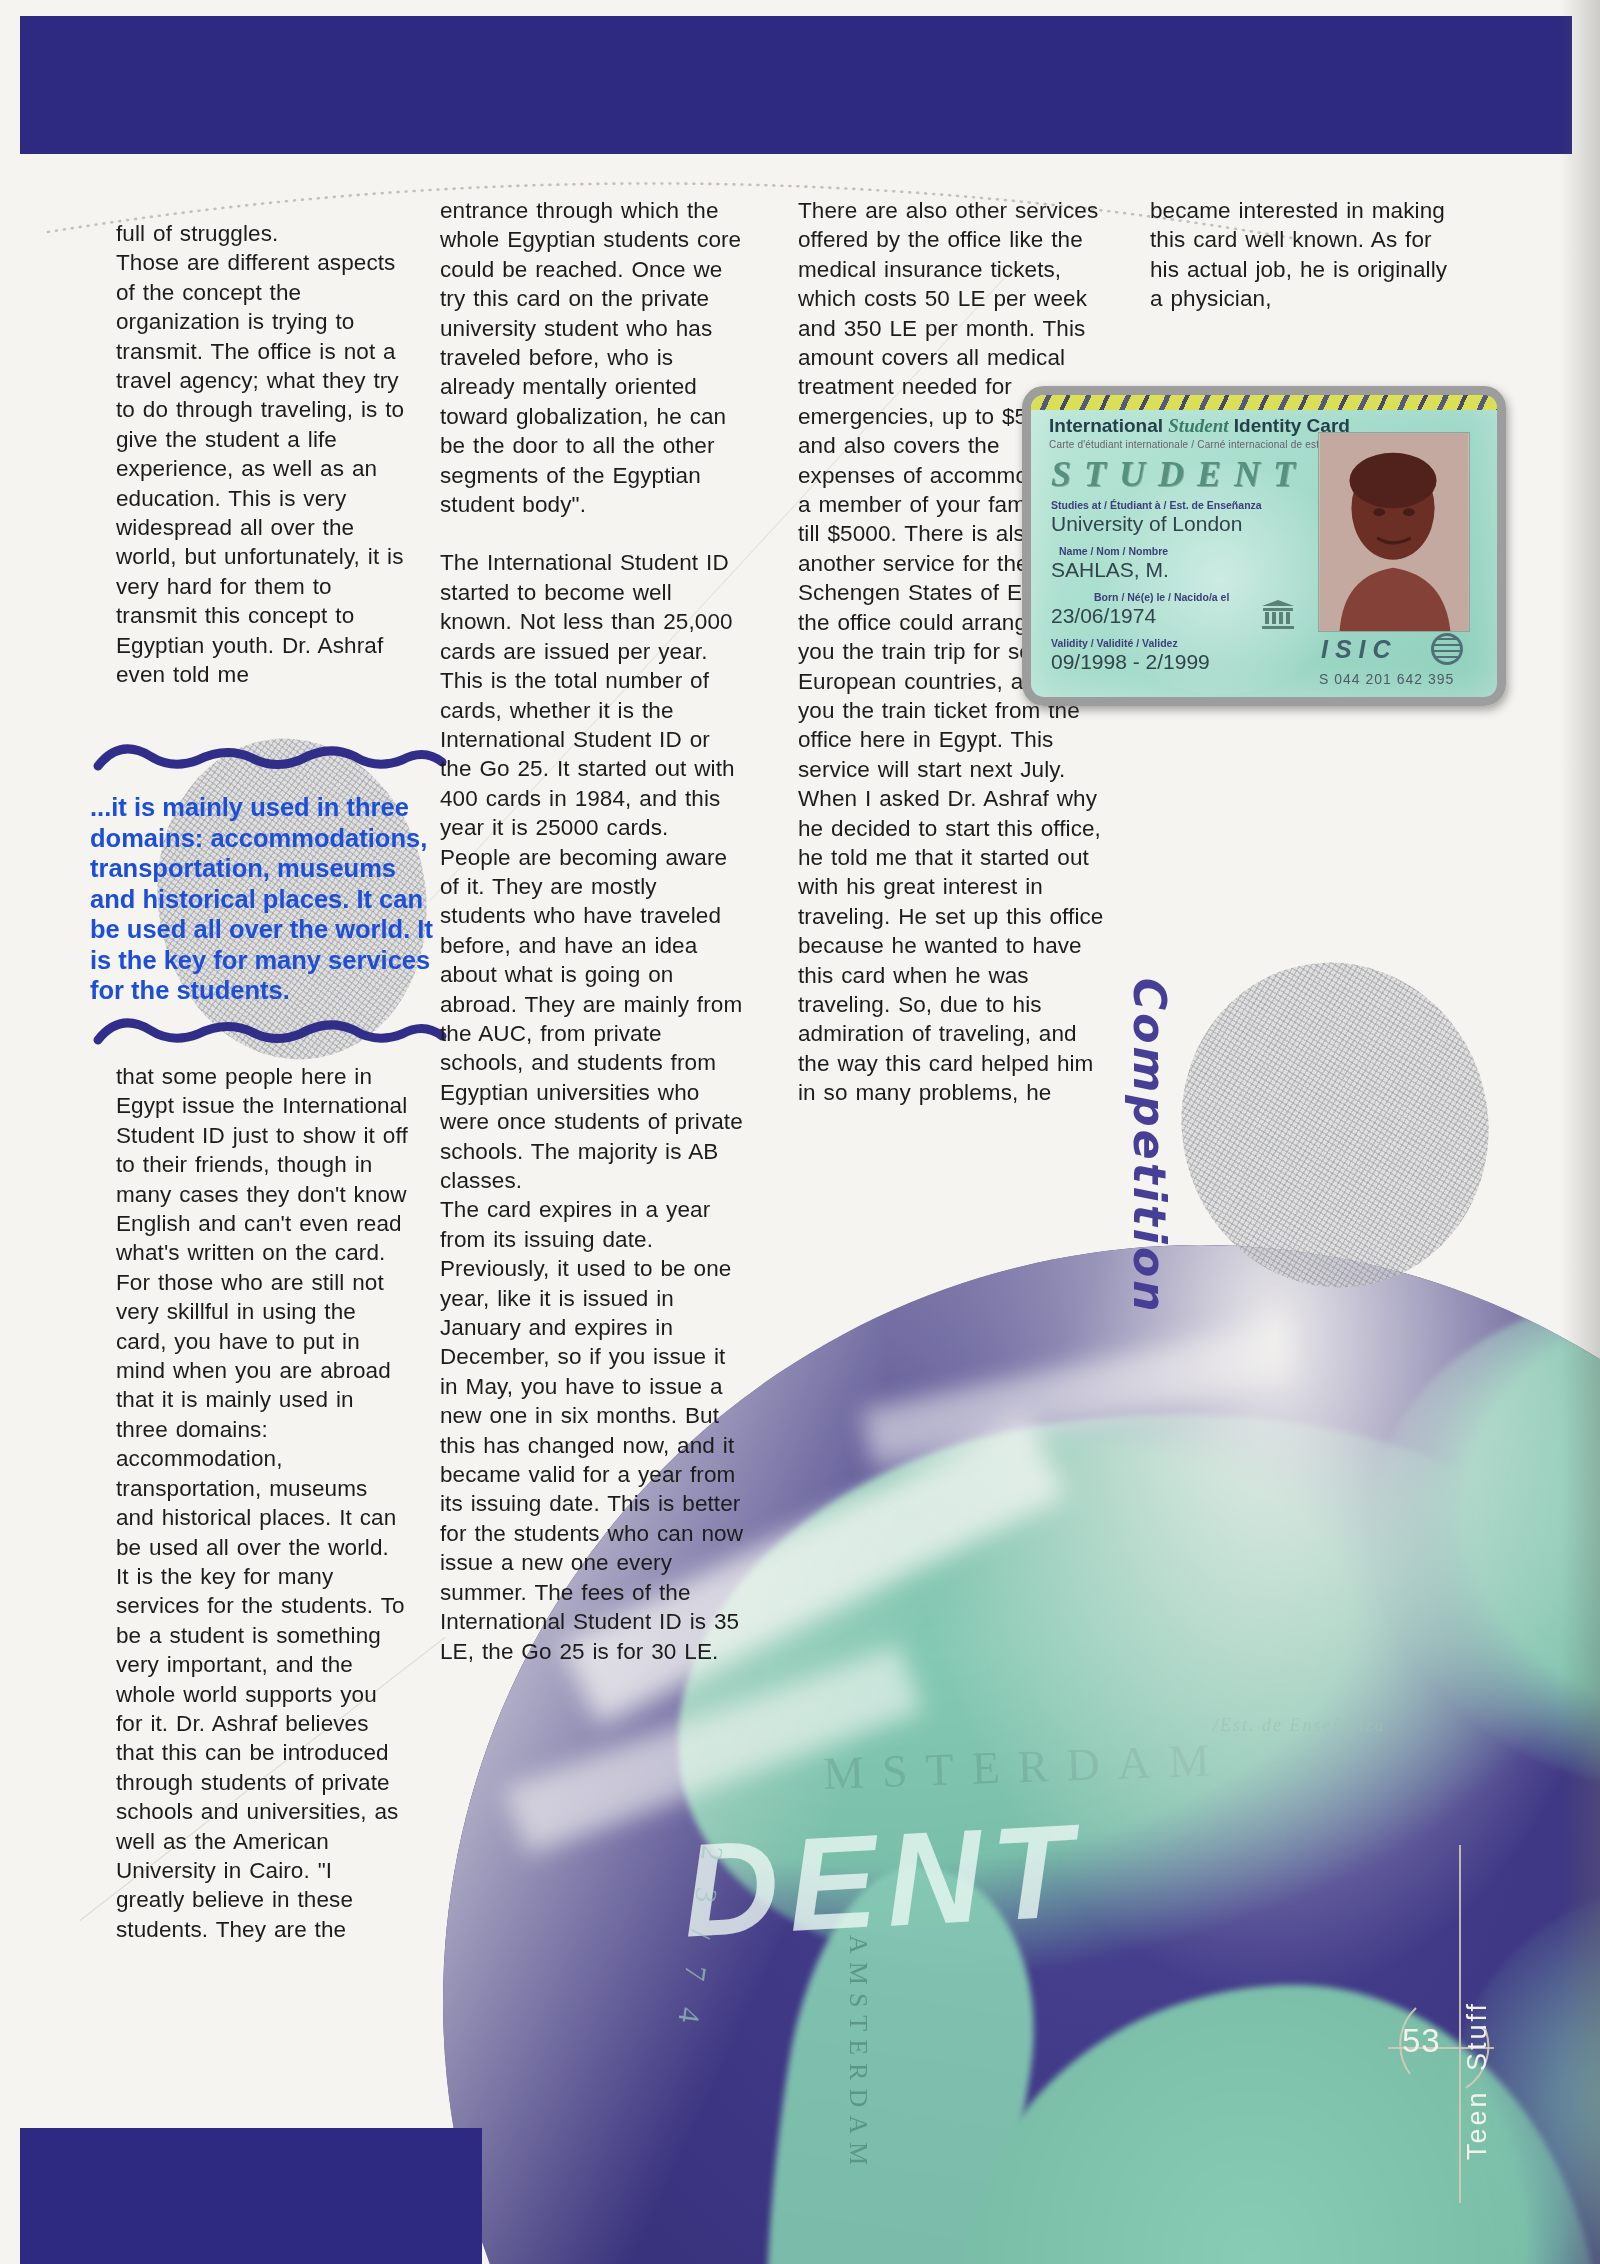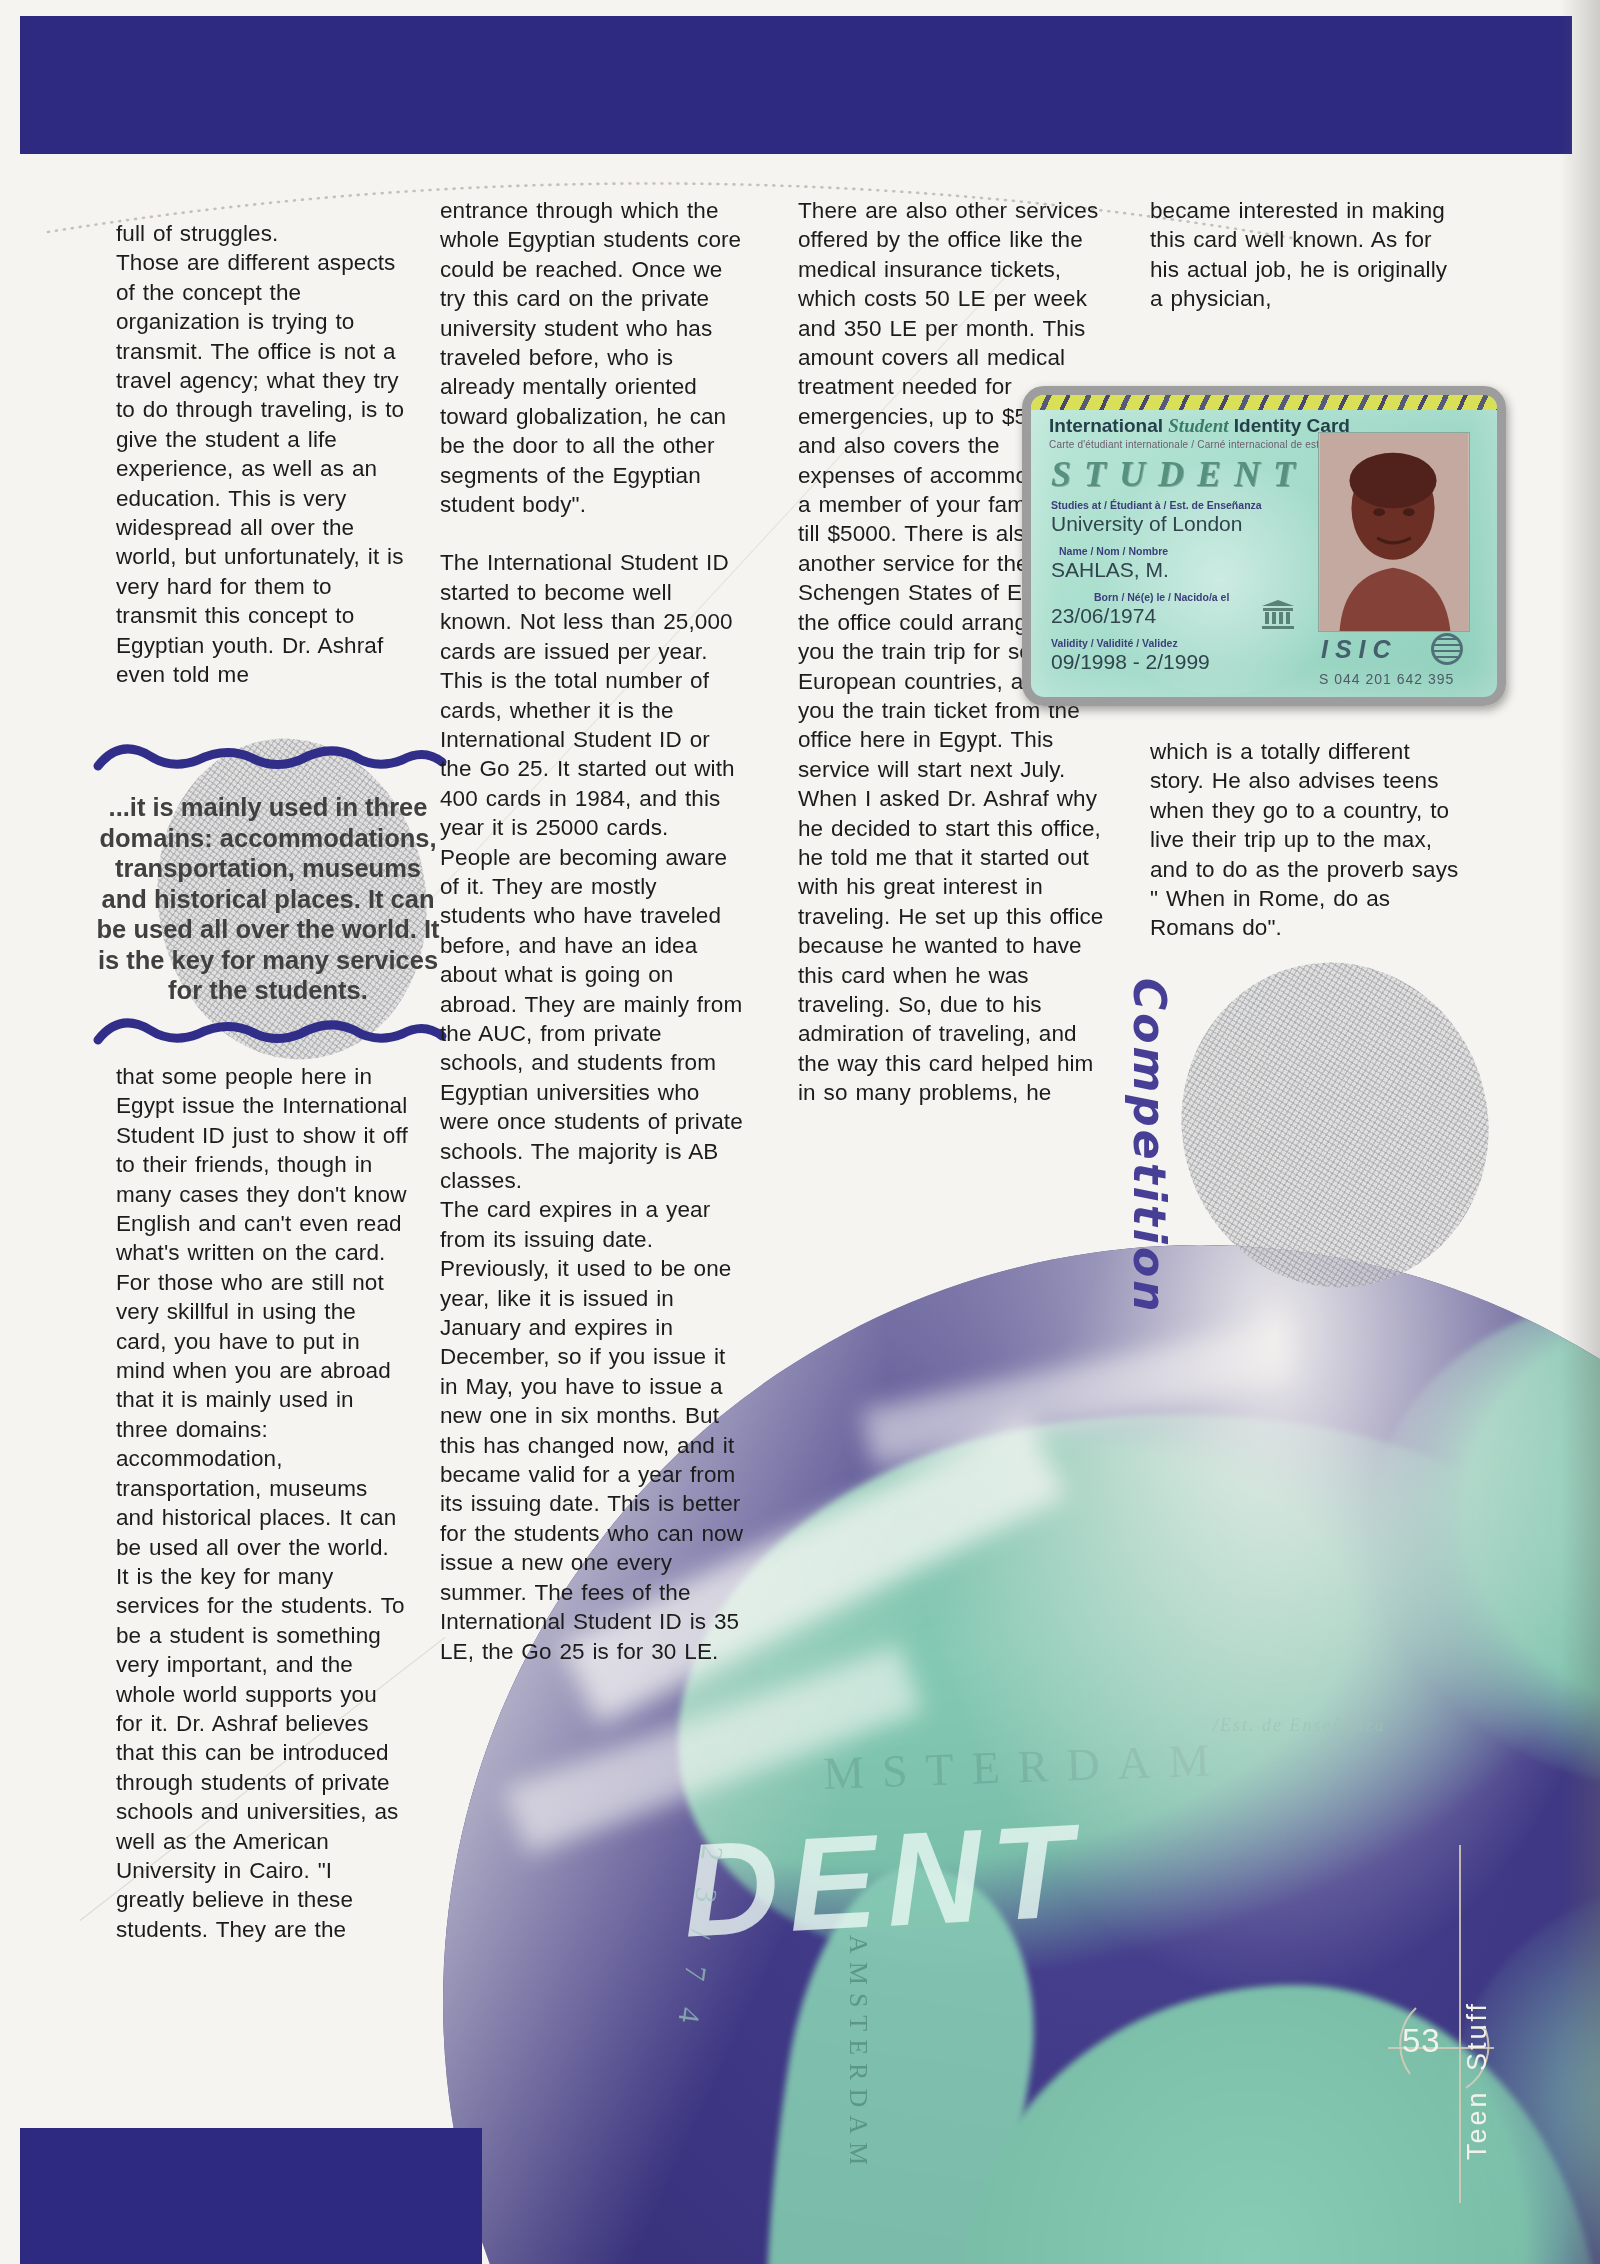--- a/index.html
+++ b/index.html
@@ -13,22 +13,22 @@
   .col p{margin:0;white-space:pre-line;}
   .col p.gap{margin-bottom:29px;}
 
   
   .pq-ellipse{position:absolute;left:158px;top:738px;width:268px;height:322px;border-radius:50%;
       transform:rotate(-9deg);z-index:4;
       background:
         repeating-linear-gradient(45deg, rgba(120,122,128,.30) 0 1.5px, rgba(0,0,0,0) 1.5px 5px),
         repeating-linear-gradient(-45deg, rgba(120,122,128,.30) 0 1.5px, rgba(0,0,0,0) 1.5px 5px),
         rgba(205,206,210,.55);}
-  .pq-text{position:absolute;left:90px;top:792px;width:356px;z-index:5;text-align:center;
-      font-weight:bold;font-size:25.5px;line-height:30.5px;color:#404040;}
+  .pq-text{position:absolute;left:90px;top:792px;width:356px;z-index:5;
+      font-weight:bold;font-size:25.5px;line-height:30.5px;color:#1d4ed8;}
   .wave{position:absolute;left:92px;width:356px;height:52px;z-index:5;}
   .wave.top{top:730px;}
   .wave.bottom{top:1004px;}
 
   
   .comp-ellipse{position:absolute;left:1182px;top:962px;width:306px;height:326px;border-radius:50%;
       transform:rotate(-14deg);z-index:4;
       background:
         repeating-linear-gradient(45deg, rgba(120,122,128,.30) 0 1.5px, rgba(0,0,0,0) 1.5px 5px),
         repeating-linear-gradient(-45deg, rgba(120,122,128,.30) 0 1.5px, rgba(0,0,0,0) 1.5px 5px),
@@ -154,23 +154,20 @@
 The card expires in a year from its issuing date. Previously, it used to be one year, like it is issued in January and expires in December, so if you issue it in May, you have to issue a new one in six months. But this has changed now, and it became valid for a year from its issuing date. This is better for the students who can now issue a new one every summer. The fees of the International Student ID is 35 LE, the Go 25 is for 30 LE.</p>
   </div>
 
   <div class="col" style="left:798px;top:196px;width:306px;">
     <p>There are also other services offered by the office like the medical insurance tickets, which costs 50 LE per week and 350 LE per month. This amount covers all medical treatment needed for emergencies, up to $50000, and also covers the expenses of accommodating a member of your family up till $5000. There is also another service for the Schengen States of Europe, the office could arrange for you the train trip for several European countries, and give you the train ticket from the office here in Egypt. This service will start next July.
 When I asked Dr. Ashraf why he decided to start this office, he told me that it started out with his great interest in traveling. He set up this office because he wanted to have this card when he was traveling. So, due to his admiration of traveling, and the way this card helped him in so many problems, he</p>
   </div>
 
   <div class="col" style="left:1150px;top:196px;width:300px;">
     <p>became interested in making this card well known. As for his actual job, he is originally a physician,</p>
-  </div>
-  <div class="col" style="left:1150px;top:737px;width:312px;">
-    <p>which is a totally different story. He also advises teens when they go to a country, to live their trip up to the max, and to do as the proverb says " When in Rome, do as Romans do".</p>
   </div>
 
   <div class="card">
     <div class="stripes"></div>
     <div class="wmark"></div>
     <div class="c-title"><span>International </span><span class="it">Student</span><span> Identity Card</span></div>
     <div class="c-sub">Carte d'étudiant internationale / Carné internacional de estudiante</div>
     <div class="c-student">STUDENT</div>
     <div class="c-lab" style="left:20px;top:104px;">Studies at / Étudiant à / Est. de Enseñanza</div>
     <div class="c-val" style="left:20px;top:117px;">University of London</div>

